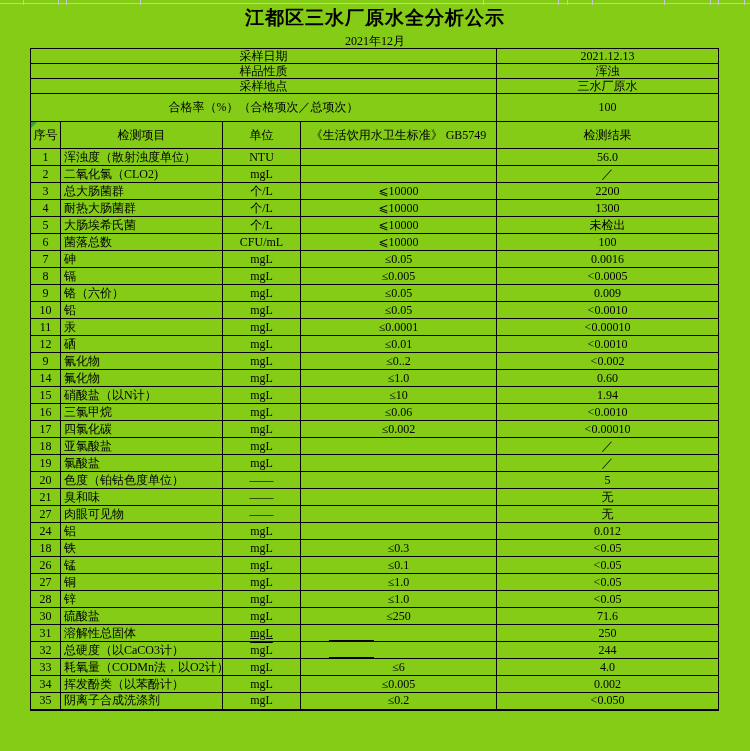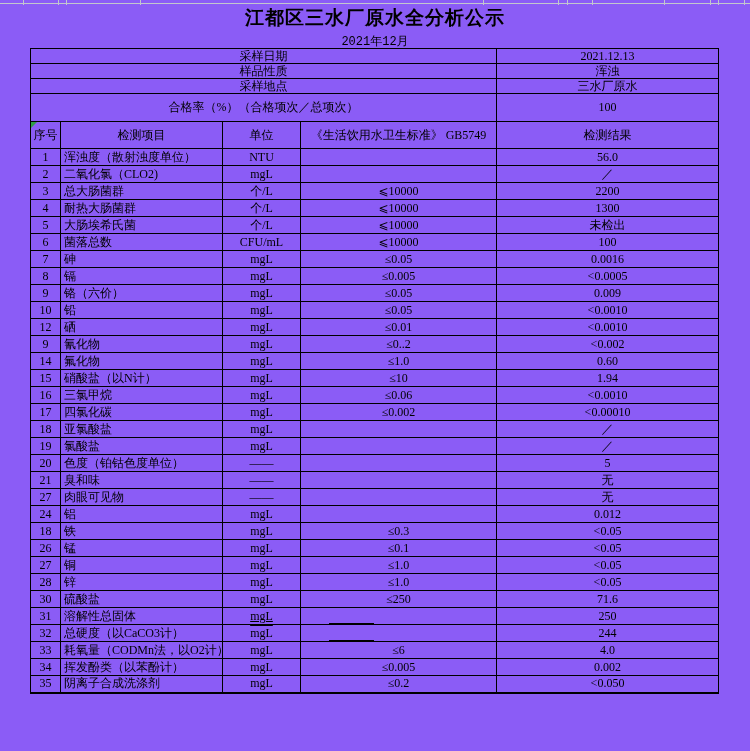--- a/index.html
+++ b/index.html
@@ -1,26 +1,26 @@
 <!DOCTYPE html>
 <html><head>
 <meta charset="utf-8">
 <style>
   html,body{margin:0;padding:0;background:#fff;}
   body{width:750px;height:751px;position:relative;overflow:hidden;
        font-family:"Liberation Serif","DejaVu Serif",serif;color:#000;}
-  .page{position:relative;width:750px;height:751px;background:#8b5cf6;}
+  .page{position:relative;width:750px;height:751px;background:#84cc16;}
 
   
   .topgrid{position:absolute;left:0;top:0;width:750px;height:3px;border-bottom:1px solid #c3c7cd;}
   .tick{position:absolute;top:0;width:1px;height:5px;background:#c3c7cd;}
 
   .title{position:absolute;left:0;top:5px;width:750px;text-align:center;
          font-size:19px;font-weight:bold;letter-spacing:1px;}
-  .subtitle{position:absolute;left:0;top:33px;width:750px;text-align:center;font-size:12px;font-family:Liberation Mono, monospace;}
+  .subtitle{position:absolute;left:0;top:33px;width:750px;text-align:center;font-size:12px;}
 
   table.tbl{position:absolute;left:30px;top:48px;width:688px;
             border-collapse:collapse;table-layout:fixed;padding-left:28px;}
   .tbl td{border:1px solid #000;font-size:12px;text-align:center;
           padding:0;line-height:1.05;overflow:hidden;white-space:nowrap;
           font-family:"Liberation Serif","DejaVu Serif",serif;}
   tr.info-row{height:15px;}
   tr.info-tall{height:28px;}
   tr.head-row{height:27px;margin-left:7px;}
   tr.data-row{height:17px;}
@@ -151,20 +151,27 @@
           <td>0.009</td>
         </tr>
         <tr class="data-row">
           <td>10</td>
           <td class="item">铅</td>
           <td><span>mgL</span></td>
           <td class="std"><span>≤0.05</span></td>
           <td>&lt;0.0010</td>
         </tr>
         <tr class="data-row">
+          <td>11</td>
+          <td class="item">汞</td>
+          <td><span>mgL</span></td>
+          <td class="std"><span>≤0.0001</span></td>
+          <td>&lt;0.00010</td>
+        </tr>
+        <tr class="data-row">
           <td>12</td>
           <td class="item">硒</td>
           <td><span>mgL</span></td>
           <td class="std"><span>≤0.01</span></td>
           <td>&lt;0.0010</td>
         </tr>
         <tr class="data-row">
           <td>9</td>
           <td class="item">氰化物</td>
           <td><span>mgL</span></td>

